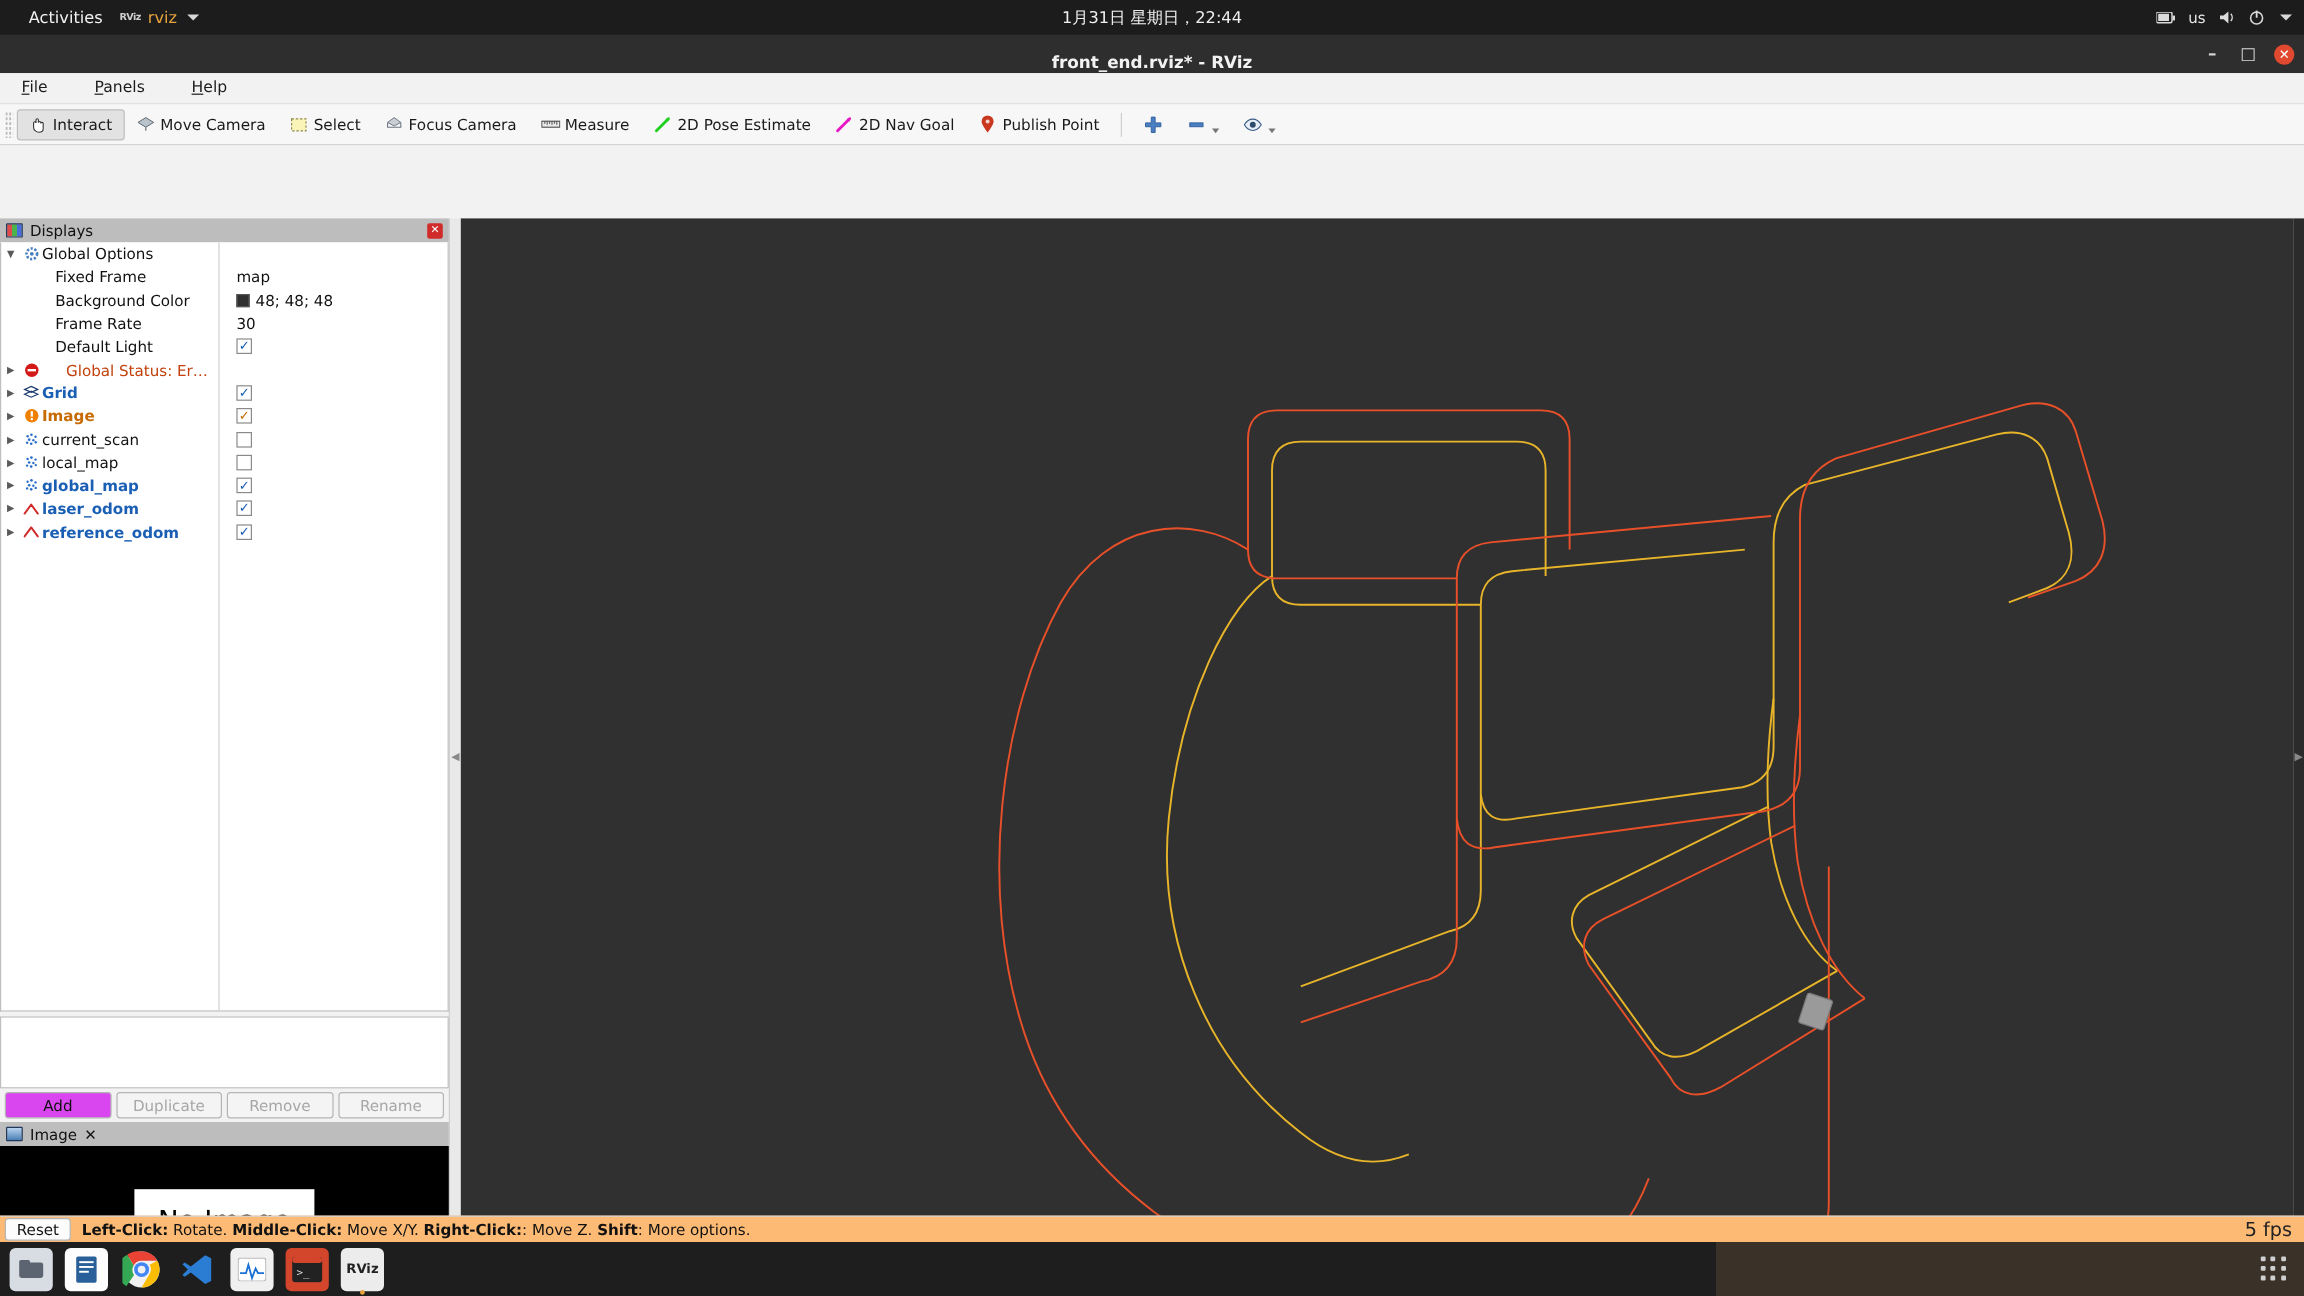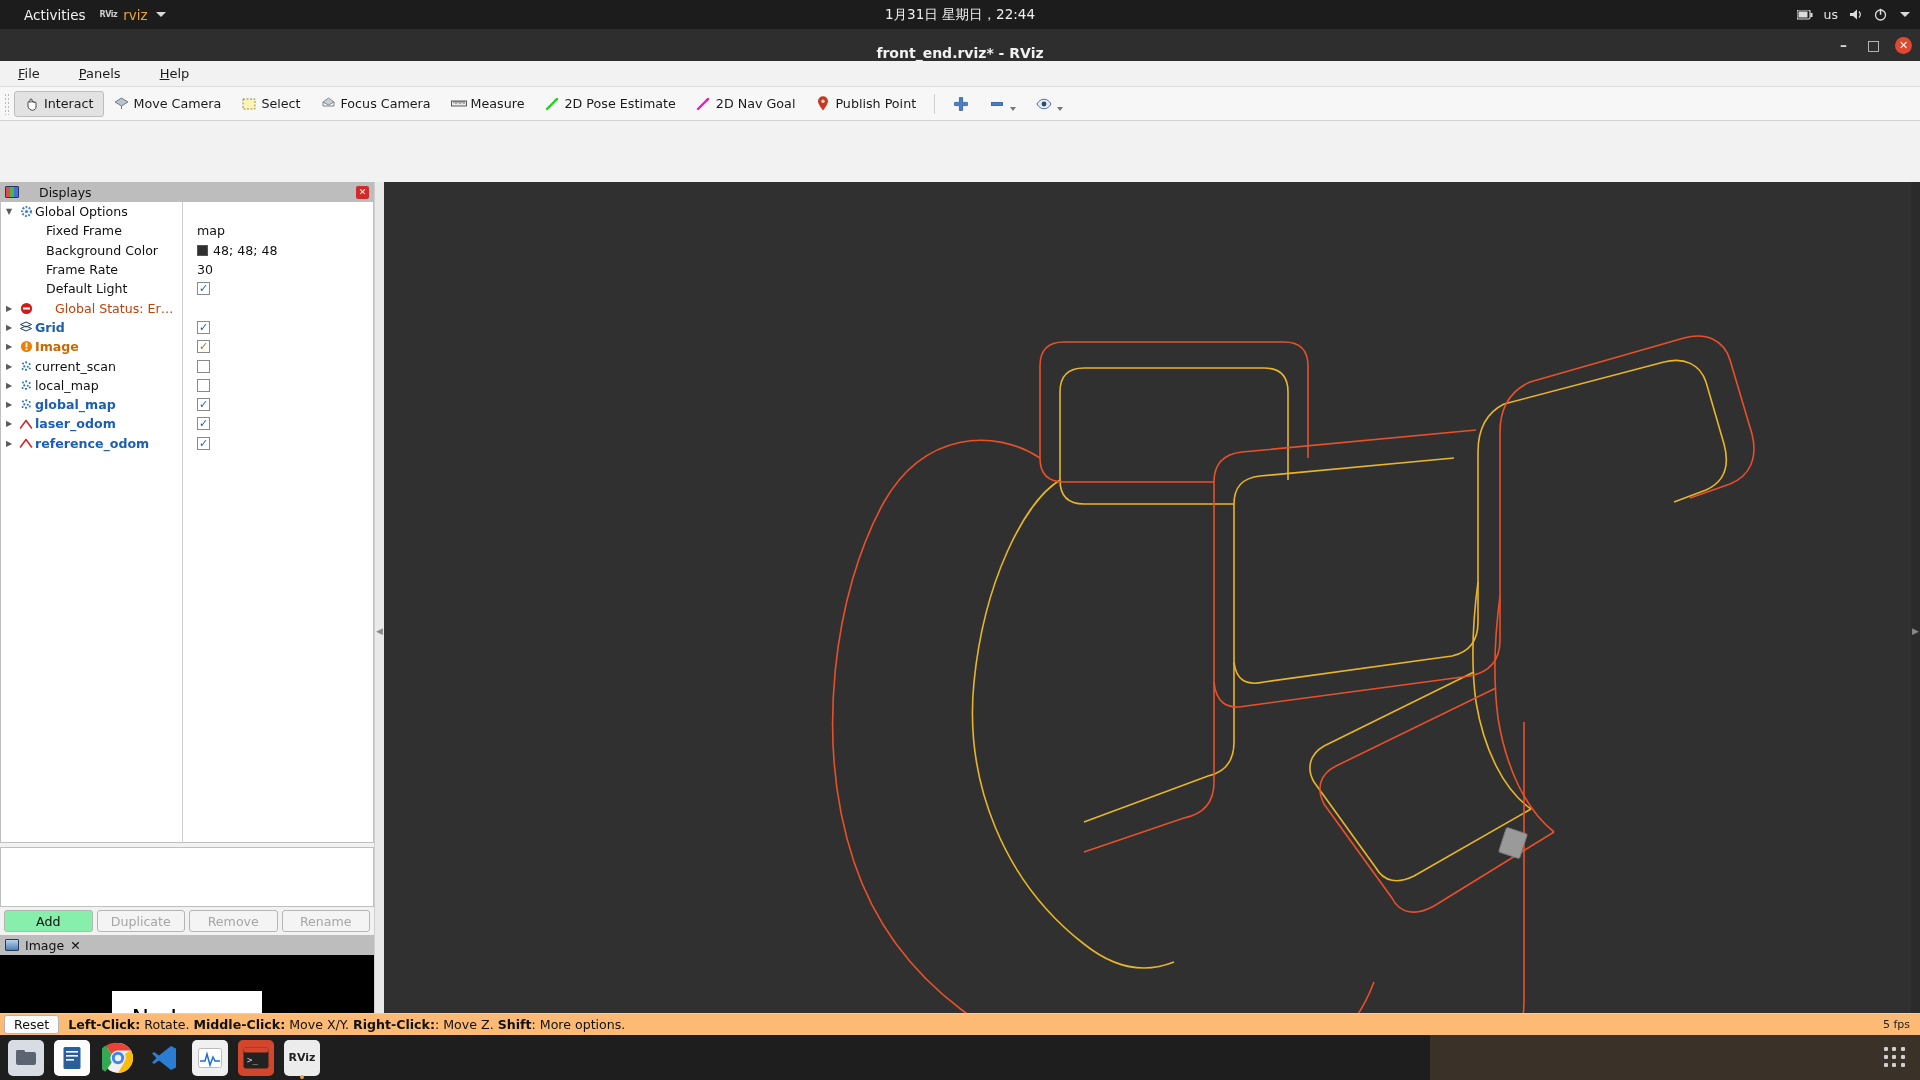--- a/index.html
+++ b/index.html
@@ -59,21 +59,21 @@
      border-right:3.5px solid transparent;border-top:4px solid #777;
      align-self:flex-end; margin-bottom:1px; margin-left:1px;}
 
   
   .main{ position:absolute; top:121px; left:0; width:1920px; height:898px;
      display:flex; }
   .left-col{ width:375px; background:#f2f2f2; display:flex; flex-direction:column;
      border-right:1px solid #cfcfcf;}
 
   .panel-title{ height:20px; background:#bdbdbd; display:flex; align-items:center;
-     gap:20px; padding:0 5px; font-size:12.5px; color:#111; position:relative;}
+     gap:6px; padding:0 5px; font-size:12.5px; color:#111; position:relative;}
   .panel-title .pt-close{ position:absolute; right:5px; width:13px;height:13px;
      background:#cf2b2b; border-radius:2px; display:flex; align-items:center;
      justify-content:center; color:#fff; font-size:9px; font-weight:bold;}
   .disp-icon{ width:14px;height:12px;border:1.5px solid #23395b;border-radius:1px;
      background:linear-gradient(90deg,#e04b4b 0 33%,#4bb44b 33% 66%,#4b6be0 66% 100%);}
 
   .tree{ flex:1 1 auto; background:#fff; border:1px solid #bfbfbf; border-top:none;
      position:relative; overflow:hidden; }
   .tree-colsplit{ position:absolute; top:0; bottom:0; left:181px; width:1px;
      background:#d0d0d0; }
@@ -88,21 +88,21 @@
      display:flex; align-items:center; gap:5px;}
   .trow{ position:relative; }
   .chk{ width:13px;height:13px;border:1px solid #8a8a8a; background:#fff;
      display:flex; align-items:center; justify-content:center; font-size:11px;
      color:#1a5fb4; line-height:1;}
   .chk.orange{ color:#c76a00; }
   .swatch{ width:11px;height:11px;background:#303030;border:1px solid #555; }
 
   .desc-box{ height:60px; background:#fff; border:1px solid #bfbfbf; margin-top:4px;}
   .btn-row{ height:28px; display:flex; align-items:center; gap:4px; padding:3px 4px;}
-  .btn{ flex:1; height:22px; border:1px solid #b5b5b5; background:#86efac;
+  .btn{ flex:1; height:22px; border:1px solid #b5b5b5; background:#d946ef;
      border-radius:3px; font-size:12.6px; color:#111; display:flex;
      align-items:center; justify-content:center;}
   .btn.disabled{ color:#a6a6a6; background:#f4f4f4; }
 
   .img-panel-title{ height:20px; background:#bdbdbd; display:flex; align-items:center;
      gap:6px; padding:0 5px; font-size:12.5px; color:#111; position:relative;}
   .img-icon{ width:14px;height:12px;border:1.5px solid #23395b;border-radius:1px;
      background:linear-gradient(#b9d4ef,#4a7fb5);}
   .img-body{ height:125px; background:#000; display:flex; align-items:center;
      justify-content:center; position:relative;}
@@ -116,21 +116,21 @@
   .vsplit-r{ width:9px; background:#2b2b2b; display:flex; align-items:center;
      justify-content:center; color:#888; font-size:9px; }
 
   
   .statusbar{ position:absolute; bottom:45px; left:0; width:1920px; height:22px;
      background:#fdba74; display:flex; align-items:center; gap:9px; padding-left:4px;
      border-top:1px solid #d4d4d4; font-size:12.6px; color:#111;}
   .reset-btn{ border:1px solid #b5b5b5; background:#fcfcfc; border-radius:3px;
      padding:1px 9px; font-size:12.6px;}
   .hint b{ font-weight:bold; }
-  .fps{ position:absolute; right:10px; font-size:11px; color:#222; }
+  .fps{ position:absolute; right:10px; font-size:16px; color:#222; }
 
   
   .dock{ position:absolute; bottom:0; left:0; width:1920px; height:45px;
      background:#1e1e1e; display:flex; align-items:center; }
   .dock-inner{ display:flex; align-items:center; gap:10px; padding-left:8px; }
   .dock-ic{ width:36px;height:36px;border-radius:5px; display:flex;
      align-items:center; justify-content:center; font-size:17px; color:#fff;
      position:relative; }
   .dock-dot{ position:absolute; bottom:-3px; left:50%; transform:translateX(-50%);
      width:4px;height:4px;border-radius:50%; background:#e8a33d;}

